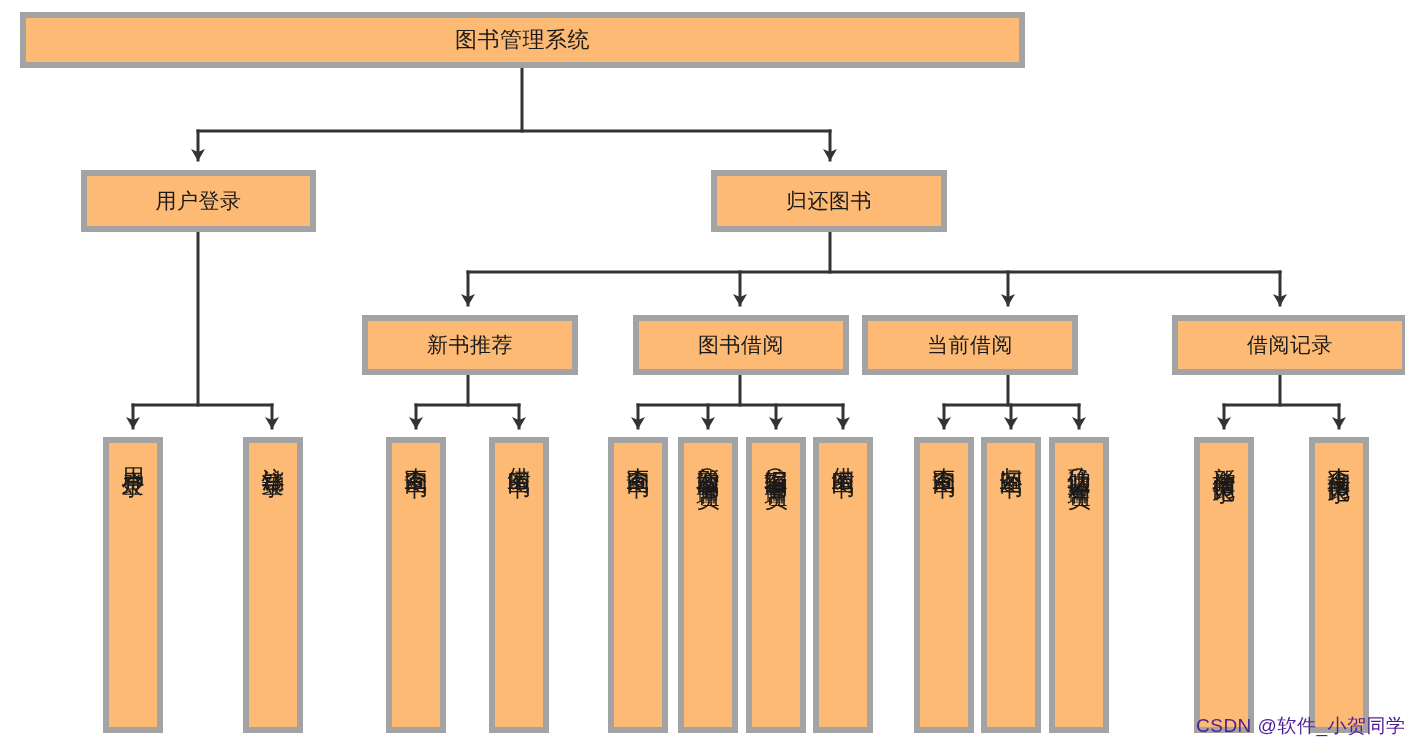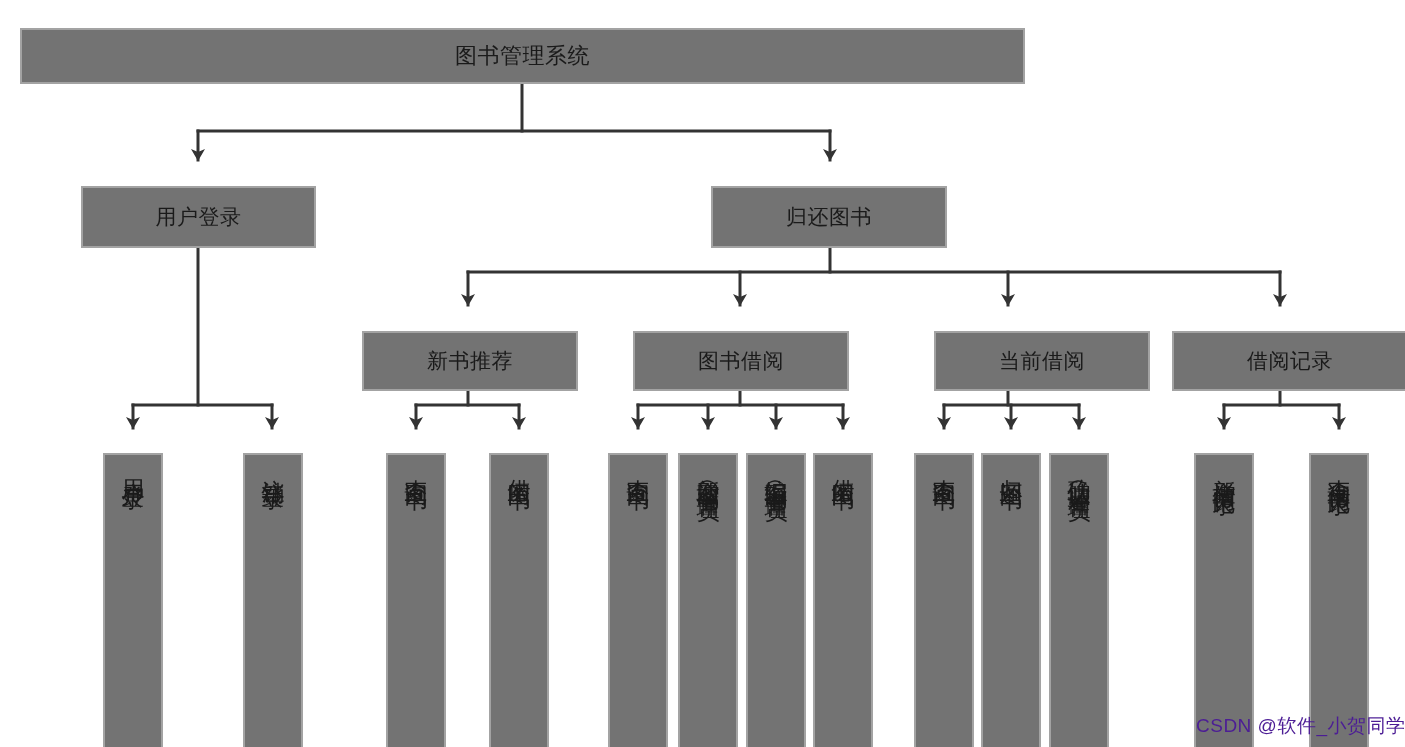--- a/index.html
+++ b/index.html
@@ -23,27 +23,26 @@
     position: absolute;
     left: 0;
     top: 0;
     width: 1405px;
     height: 747px;
     pointer-events: none;
   }
   .node {
     position: absolute;
     box-sizing: border-box;
-    background: #737373;
-    border: 2px solid #a3a3a3;
+    background: #fdba74;
+    border: 6px solid #a3a3a3;
     display: flex;
     align-items: center;
     justify-content: center;
     z-index: 2;
-    margin-top: 16px;
   }
   .node .lbl {
     color: #1a1a1a;
     letter-spacing: 0.5px;
     line-height: 1.18;
     text-align: center;
     white-space: nowrap;
   }
   
   .node.horiz .lbl {
@@ -143,21 +142,21 @@
   </div>
 
   <div class="node horiz" style="left:633px; top:315px; width:216px; height:60px;">
     <span class="lbl">图书借阅</span>
   </div>
 
   <div class="node horiz" style="left:362px; top:315px; width:216px; height:60px;">
     <span class="lbl">新书推荐</span>
   </div>
 
-  <div class="node horiz" style="left:934px; top:315px; width:216px; height:60px;">
+  <div class="node horiz" style="left:862px; top:315px; width:216px; height:60px;">
     <span class="lbl">当前借阅</span>
   </div>
 
   <div class="node horiz" style="left:1172px; top:315px; width:236px; height:60px;">
     <span class="lbl">借阅记录</span>
   </div>
 
   <div class="node vert" style="left:103px; top:437px; width:60px; height:296px;">
     <span class="lbl">用户登录</span>
   </div>

